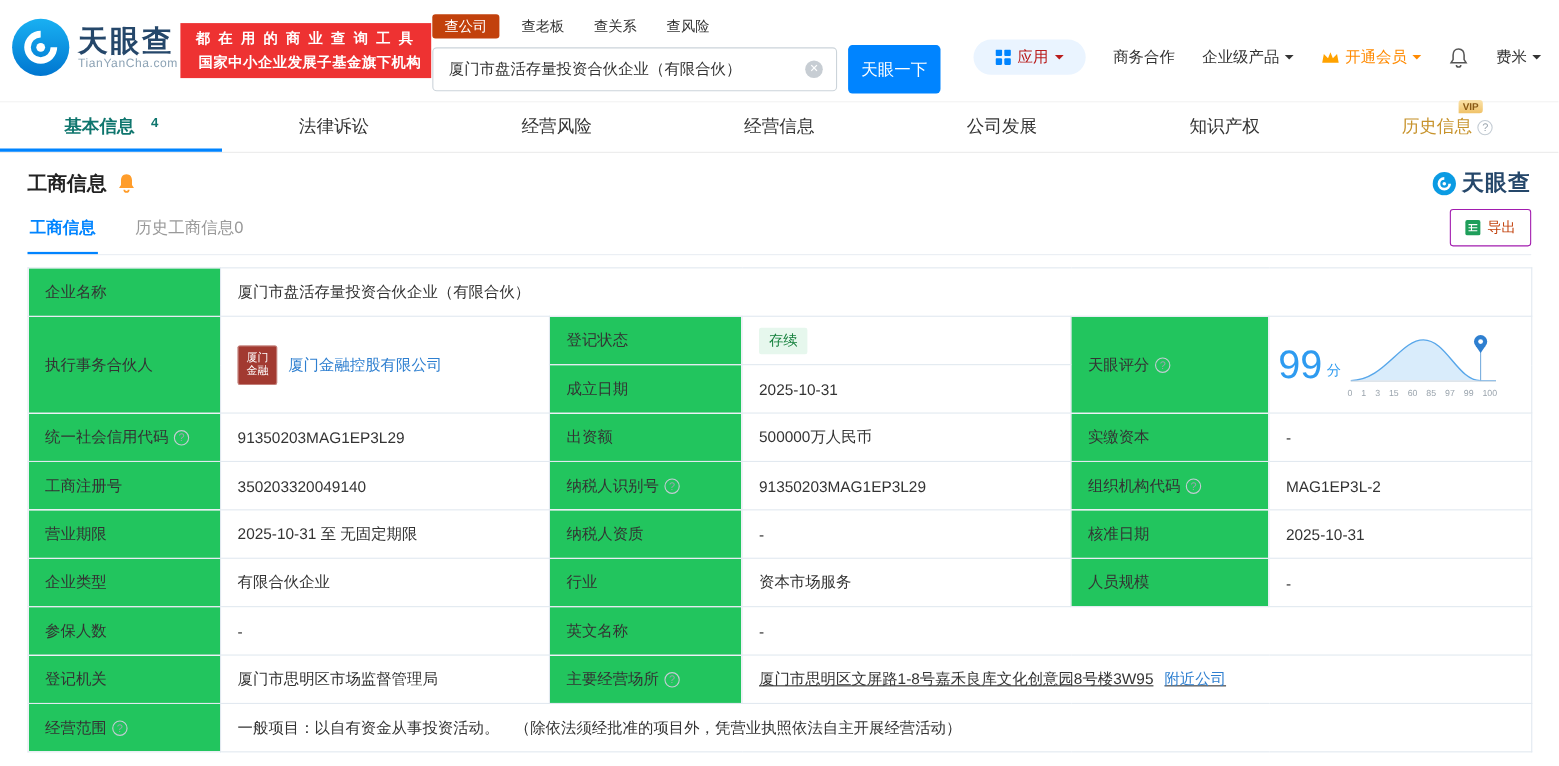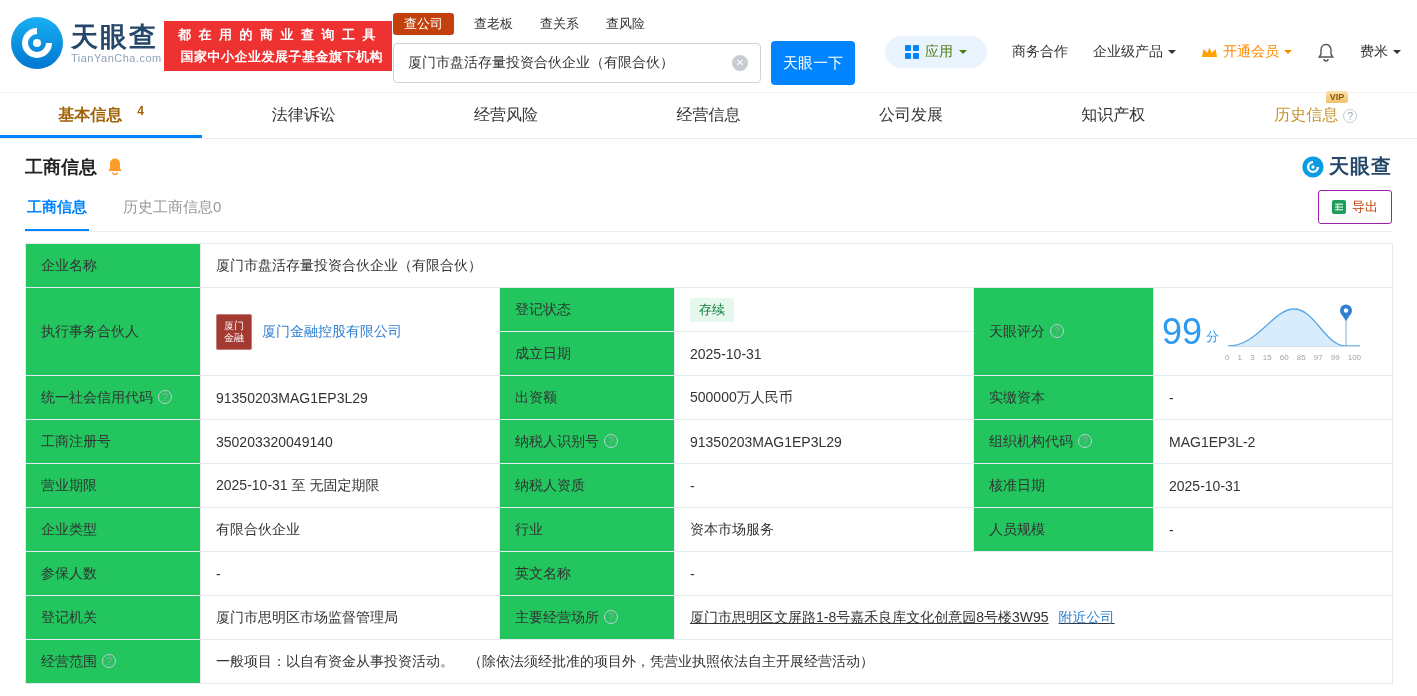--- a/index.html
+++ b/index.html
@@ -31,31 +31,31 @@
                 display: flex; align-items: center; padding: 0 12px; background: #fff; }
   .search-value { flex: 1; font-size: 14px; color: #333; border: none; outline: none; background: transparent;
                   font-family: inherit; }
   .clear-icon { width: 16px; height: 16px; border-radius: 50%; background: #c7cdd3; color: #fff;
                 font-size: 10px; line-height: 16px; text-align: center; cursor: pointer; flex-shrink: 0; }
   .clear-icon::before { content: "✕"; }
   .search-btn { width: 84px; height: 44px; margin-left: 10px; background: #0084ff; border: none;
                 border-radius: 4px; color: #fff; font-size: 15px; cursor: pointer; font-family: inherit; }
 
   .top-nav { position: absolute; right: 16px; top: 36px; display: flex; align-items: center; gap: 25px; font-size: 14px; }
-  .apps-btn { display: flex; align-items: center; gap: 6px; background: #eaf4ff; color: #4d7c0f;
+  .apps-btn { display: flex; align-items: center; gap: 6px; background: #eaf4ff; color: #b91c1c;
               padding: 7px 20px; border-radius: 16px; cursor: pointer; }
   .nav-item { color: #333; cursor: pointer; display: flex; align-items: center; gap: 5px; }
   .vip-item { color: #ff8a00; }
   .caret { width: 0; height: 0; border: 4px solid transparent; border-top-color: currentColor; margin-top: 4px; }
   .icon-btn { cursor: pointer; display: flex; align-items: center; }
 
   
   .main-tabs { display: flex; height: 47px; border-top: 1px solid #f1f1f1; border-bottom: 1px solid #ececec; font-size: 16px; }
   .tab { flex: 1; display: flex; align-items: center; justify-content: center; cursor: pointer; color: #333; }
-  .tab.active { color: #a16207; font-weight: bold; box-shadow: inset 0 -3px 0 #0084ff; gap: 11px; }
+  .tab.active { color: #0f766e; font-weight: bold; box-shadow: inset 0 -3px 0 #0084ff; gap: 11px; }
   .tab-count { font-size: 12px; margin-left: 4px; position: relative; top: -5px; font-weight: bold; }
   .tab-history { color: #c7932c; }
   .tab-inner { position: relative; display: flex; align-items: center; }
   .vip-badge { position: absolute; top: -14px; right: -10px; background: linear-gradient(180deg,#fbe2a9,#f0c268);
                color: #8a5a15; font-size: 9px; font-weight: bold; padding: 1px 4px; border-radius: 3px 3px 3px 0; }
 
   .help { display: inline-block; width: 14px; height: 14px; border-radius: 50%; border: 1px solid #c4ccd4;
           color: #9aa4ad; font-size: 10px; line-height: 13px; text-align: center; margin-left: 5px;
           vertical-align: 1px; cursor: pointer; flex-shrink: 0; }
   .help::before { content: "?"; }

